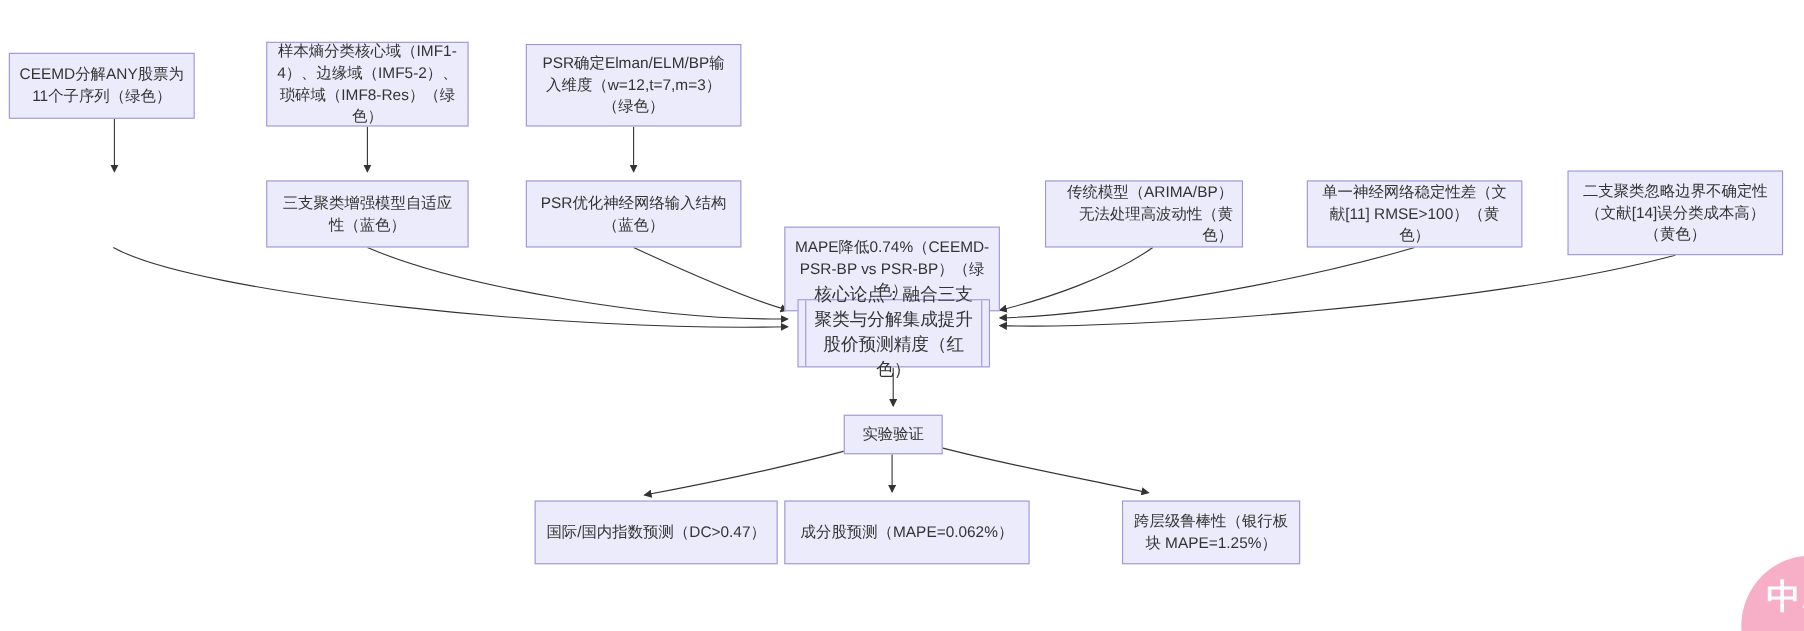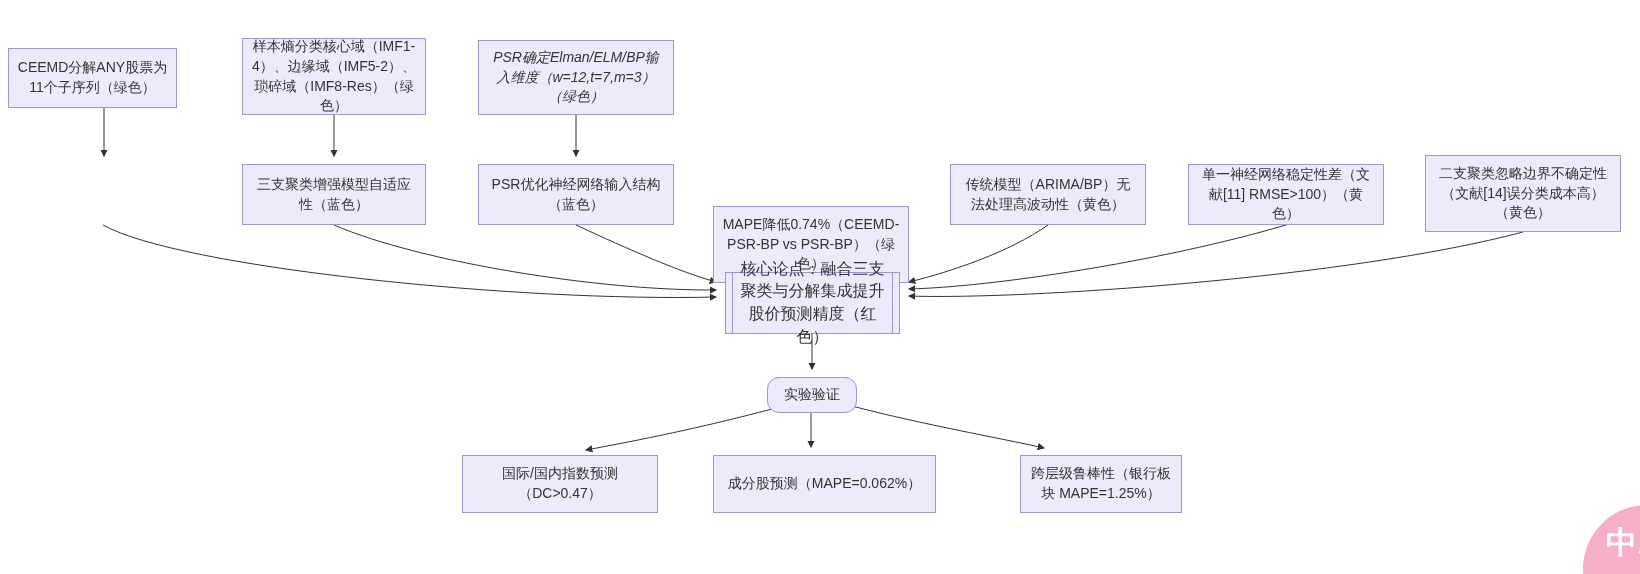--- a/index.html
+++ b/index.html
@@ -35,31 +35,31 @@
     position:absolute;
     top:0;bottom:0;
     width:1px;
     background:#9e94d6;
   }
   .node.core::before{left:6px;}
   .node.core::after{right:6px;}
   
   .n-ceemd      {left:8px;   top:48px;  width:169px; height:60px;}
   .n-entropy    {left:242px; top:38px;  width:184px; height:77px;}
-  .n-psrdim     {left:478px; top:40px;  width:196px; height:75px;font-style:italic;}
+  .n-psrdim     {left:478px; top:40px;  width:196px; height:75px;}
   .n-decomp     {left:8px;   top:164px; width:190px; height:61px;}
   .n-threeway   {left:242px; top:164px; width:184px; height:61px;}
   .n-psropt     {left:478px; top:164px; width:196px; height:61px;}
   .n-mape       {left:713px; top:169px; width:196px; height:77px;margin-top:37px;}
-  .n-traditional{left:950px; top:164px; width:196px; height:61px;}
+  .n-traditional{left:950px; top:164px; width:180px; height:61px;text-align:right;}
   .n-singlenn   {left:1188px;top:164px; width:196px; height:61px;}
   .n-twoway     {left:1425px;top:155px; width:196px; height:77px;}
   .n-core       {left:725px; top:272px; width:175px; height:62px;}
-  .n-exp        {left:767px; top:377px; width:90px;  height:36px;border-radius:12px;}
-  .n-index      {left:462px; top:455px; width:196px; height:58px;}
+  .n-exp        {left:767px; top:377px; width:90px;  height:36px;}
+  .n-index      {left:486px; top:455px; width:221px; height:58px;}
   .n-stock      {left:713px; top:455px; width:223px; height:58px;}
   .n-robust     {left:1020px;top:455px; width:162px; height:58px;}
   .badge{
     position:absolute;
     left:1583px;top:505px;
     width:128px;height:128px;
     border-radius:50%;
     background:#f7aec7;
     color:#ffffff;
     font-weight:bold;

